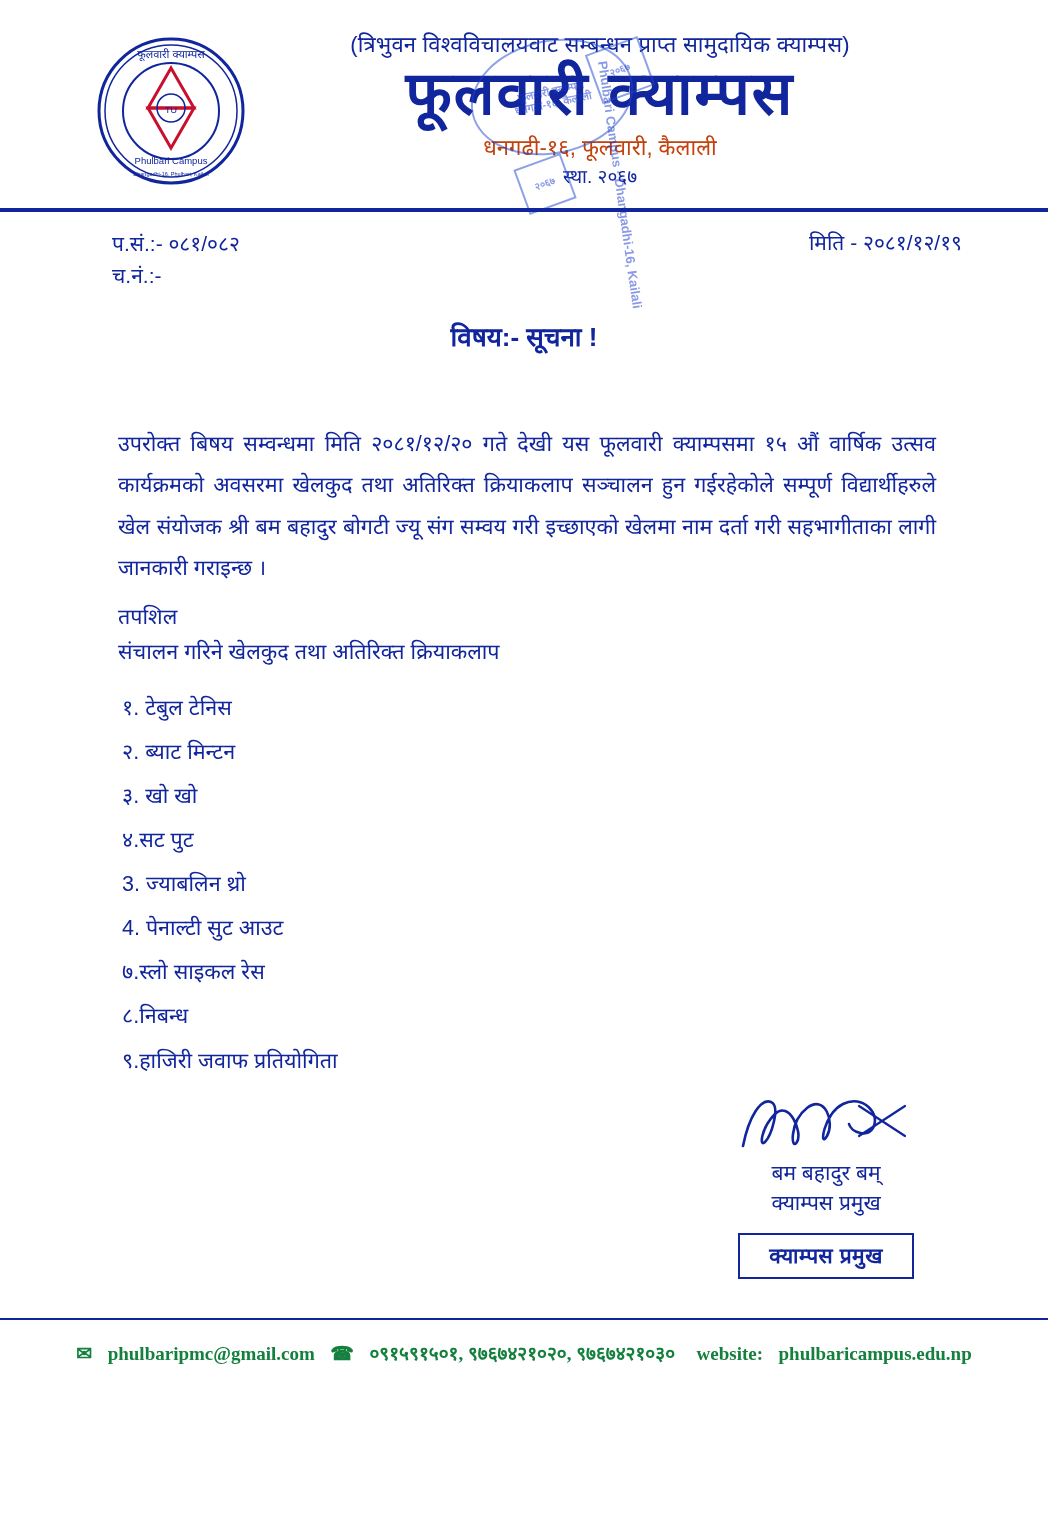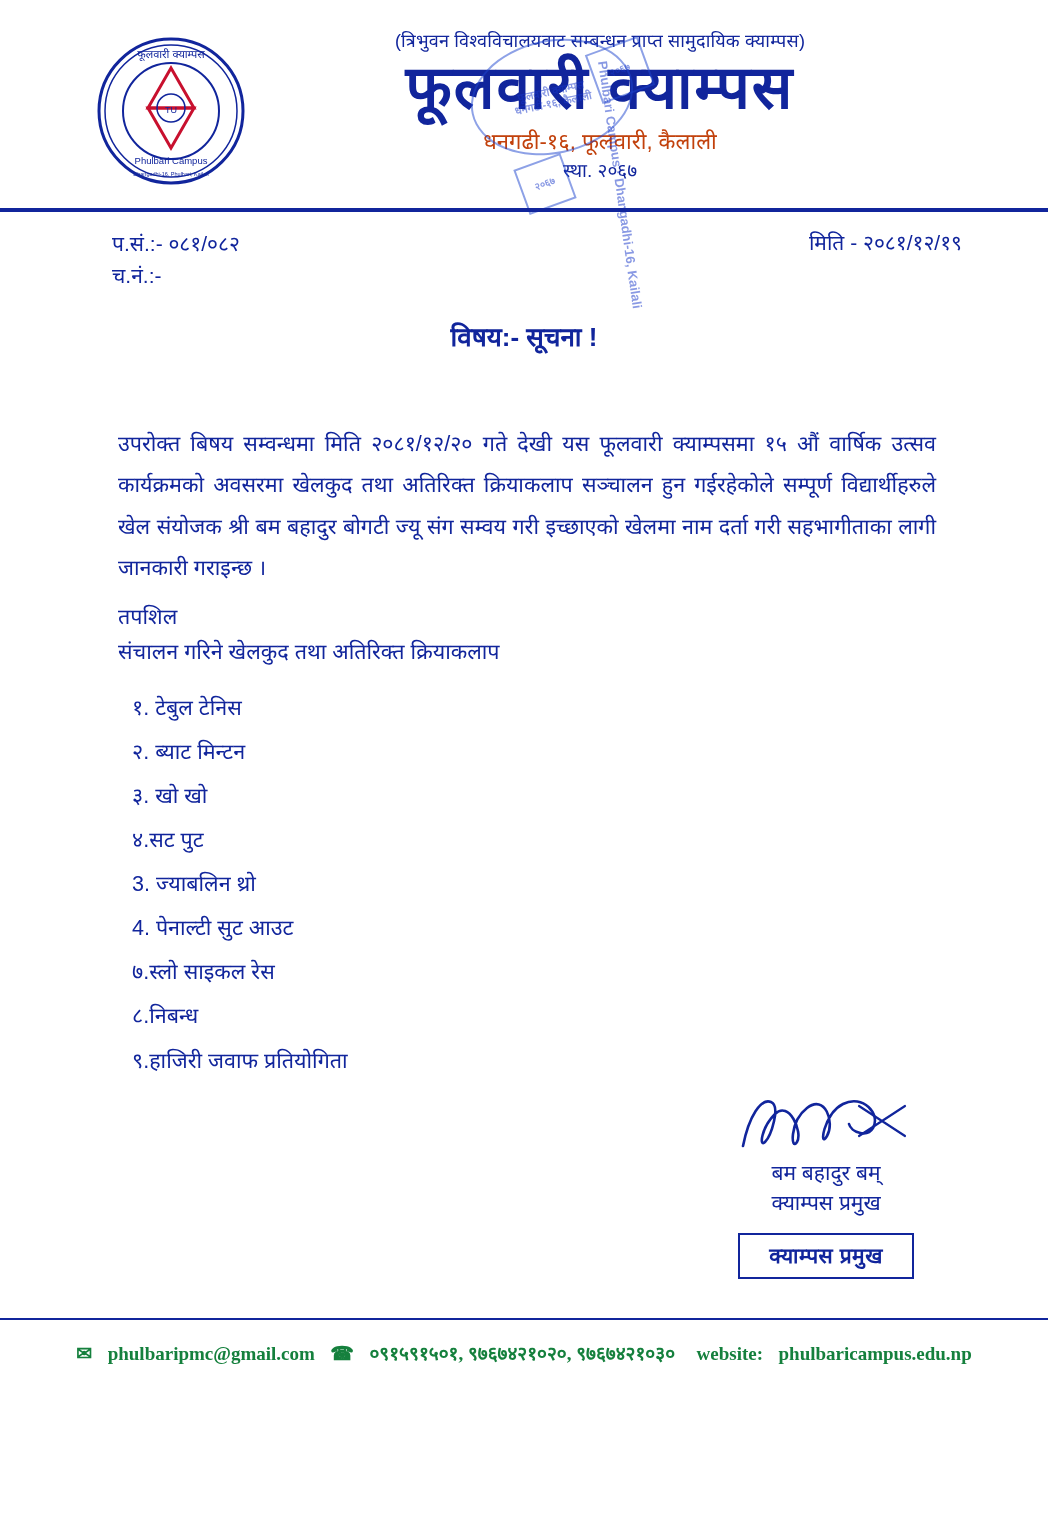--- a/index.html
+++ b/index.html
@@ -32,21 +32,21 @@
   .logo svg { display: block; }
 
   .head-text {
     position: absolute;
     left: 250px;
     top: 28px;
     width: 700px;
     text-align: center;
   }
   .head-affil {
-    font-size: 18px;
+    font-size: 22px;
     color: #11259c;
     letter-spacing: .2px;
     white-space: nowrap;
   }
   .head-title {
     font-size: 60px;
     font-weight: bold;
     letter-spacing: 2px;
     line-height: 1.12;
     margin-top: 2px;
@@ -149,21 +149,20 @@
     font-size: 21.5px;
     line-height: 1.65;
   }
 
   .list {
     position: absolute;
     left: 122px;
     top: 686px;
     font-size: 21.5px;
     line-height: 2.05;
-    margin-left: 10px;
   }
   .list-item { white-space: nowrap; }
 
   
   .sig-wrap {
     position: absolute;
     right: 72px;
     top: 1088px;
     width: 300px;
     text-align: center;

